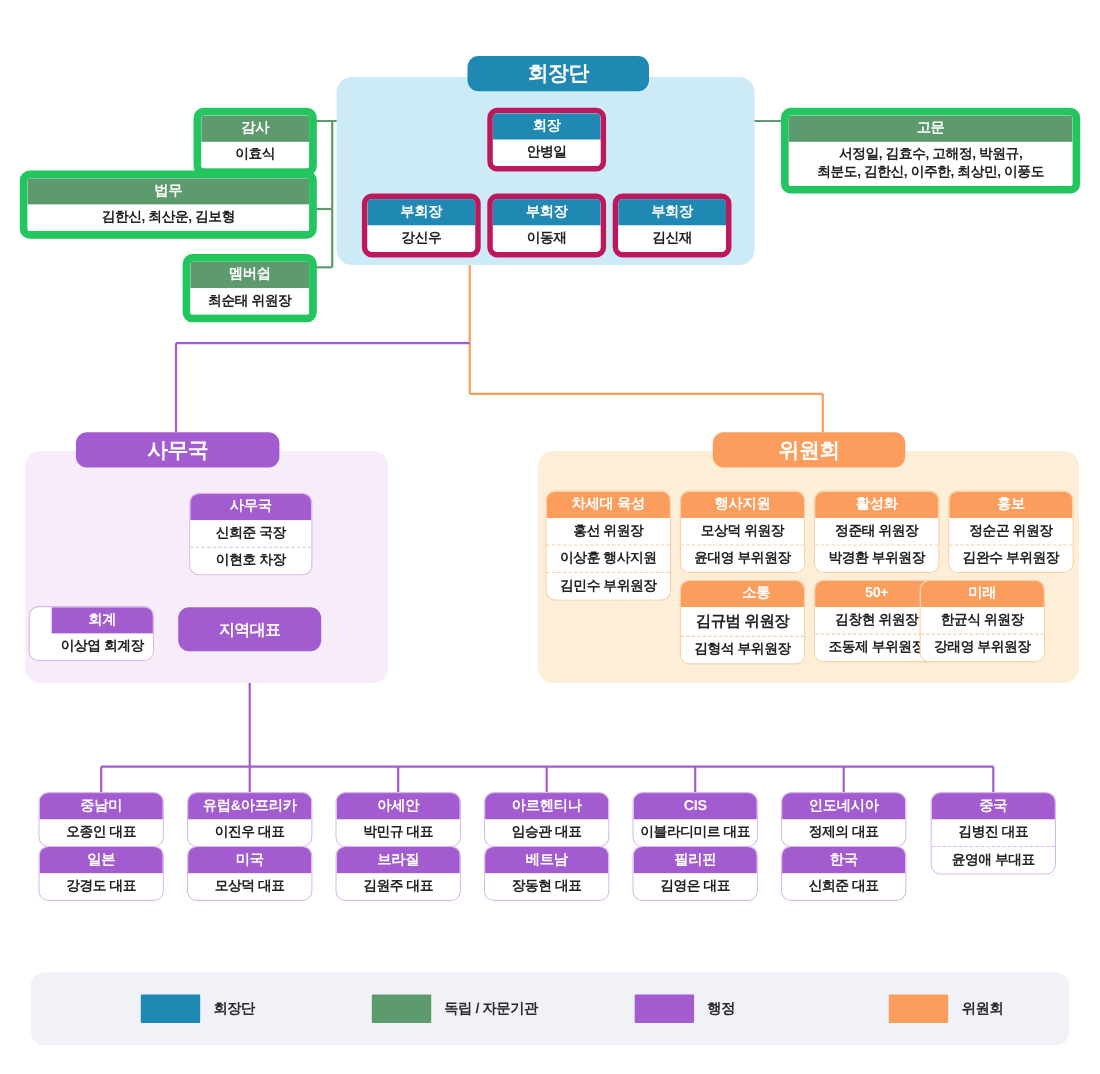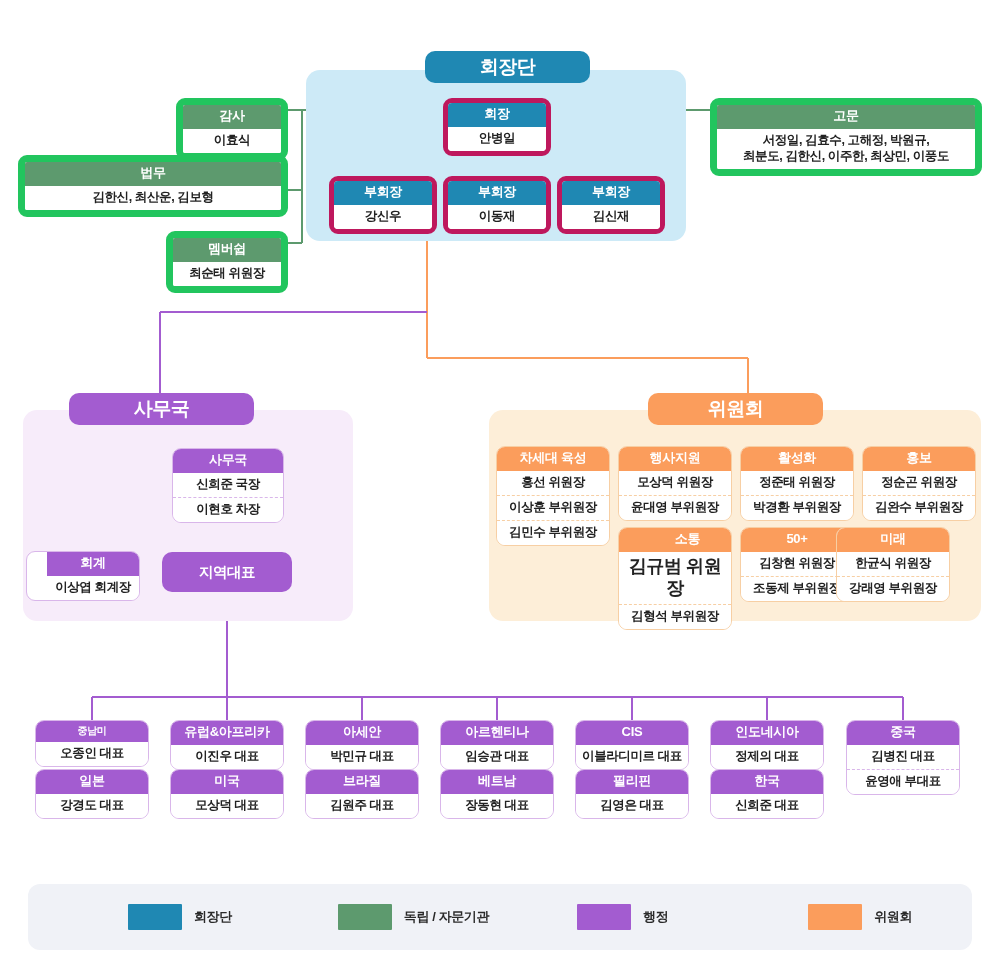--- a/index.html
+++ b/index.html
@@ -225,21 +225,21 @@
   <div class="panel panel-orange" style="left:489px;top:410px;width:492px;height:211px;"></div>
 
   <div class="pill pill-orange" style="left:648px;top:393px;width:175px;height:32px;font-size:19px;">
     <span>위원회</span>
   </div>
 
   <div class="node c-orange" style="left:496px;top:446px;width:114px;">
     <div class="hd" style="font-size:13px;">차세대 육성</div>
     <div class="bd">
       <div class="ln" style="font-size:12.5px;">홍선 위원장</div>
-      <div class="ln" style="font-size:12.5px;">이상훈 부위원장</div>
+      <div class="ln" style="font-size:12.5px;">이상훈 행사지원</div>
       <div class="ln" style="font-size:12.5px;">김민수 부위원장</div>
     </div>
   </div>
 
   <div class="node c-orange" style="left:618px;top:446px;width:114px;">
     <div class="hd" style="font-size:13px;">행사지원</div>
     <div class="bd">
       <div class="ln" style="font-size:12.5px;">모상덕 위원장</div>
       <div class="ln" style="font-size:12.5px;">윤대영 부위원장</div>
     </div>
@@ -257,21 +257,21 @@
     <div class="hd" style="font-size:13px;">홍보</div>
     <div class="bd">
       <div class="ln" style="font-size:12.5px;">정순곤 위원장</div>
       <div class="ln" style="font-size:12.5px;">김완수 부위원장</div>
     </div>
   </div>
 
   <div class="node c-orange" style="left:618px;top:527px;width:114px;">
     <div class="hd" style="font-size:13px;padding-left:29px;">소통</div>
     <div class="bd">
-      <div class="ln" style="font-size:18px;">김규범 위원장</div>
+      <div class="ln" style="font-size:14px;">김규범 위원장</div>
       <div class="ln" style="font-size:12.5px;">김형석 부위원장</div>
     </div>
   </div>
 
   <div class="node c-orange" style="left:740px;top:527px;width:114px;">
     <div class="hd" style="font-size:13px;">50+</div>
     <div class="bd">
       <div class="ln" style="font-size:12.5px;">김창현 위원장</div>
       <div class="ln" style="font-size:12.5px;">조동제 부위원장</div>
     </div>
@@ -279,21 +279,21 @@
 
   <div class="node c-orange" style="left:836px;top:527px;width:114px;">
     <div class="hd" style="font-size:13px;">미래</div>
     <div class="bd">
       <div class="ln" style="font-size:12.5px;">한균식 위원장</div>
       <div class="ln" style="font-size:12.5px;">강래영 부위원장</div>
     </div>
   </div>
 
   <div class="node c-purple" style="left:35px;top:720px;width:114px;">
-    <div class="hd" style="font-size:10px;">중남미</div>
+    <div class="hd" style="font-size:13px;">중남미</div>
     <div class="bd">
       <div class="ln" style="font-size:12.5px;">오종인 대표</div>
     </div>
   </div>
   <div class="node c-purple" style="left:170px;top:720px;width:114px;">
     <div class="hd" style="font-size:13px;">유럽&amp;아프리카</div>
     <div class="bd">
       <div class="ln" style="font-size:12.5px;">이진우 대표</div>
     </div>
   </div>

